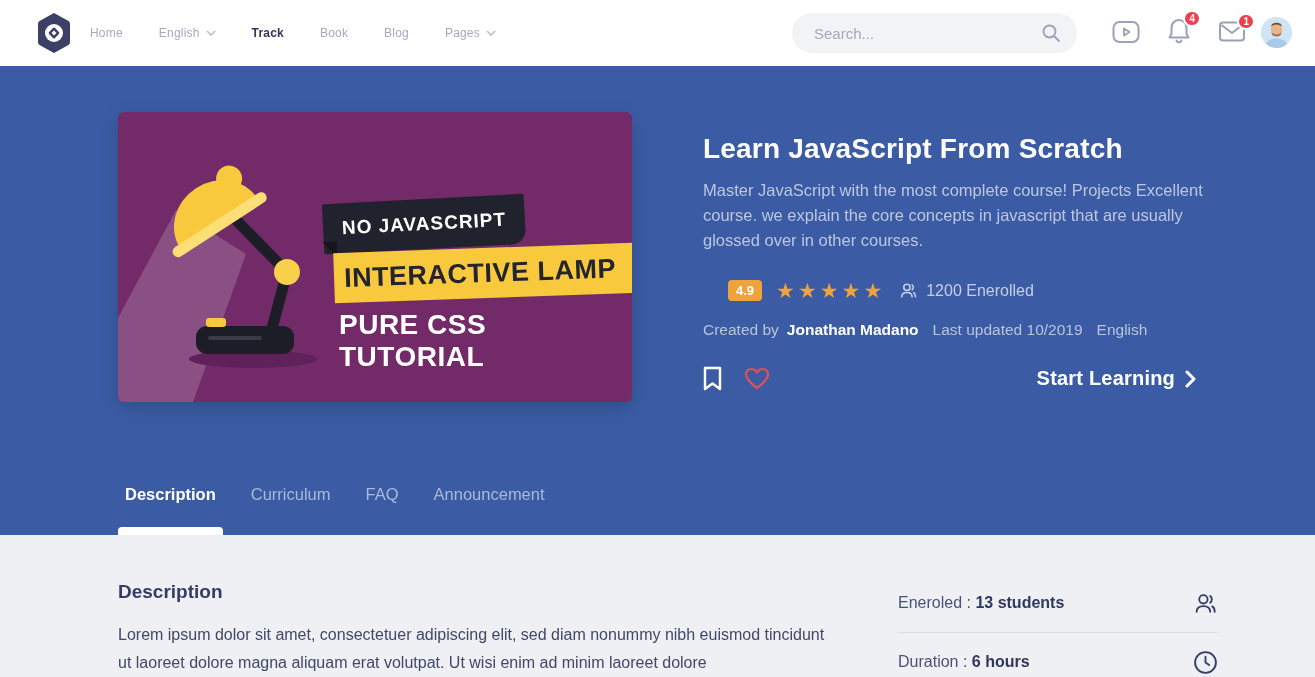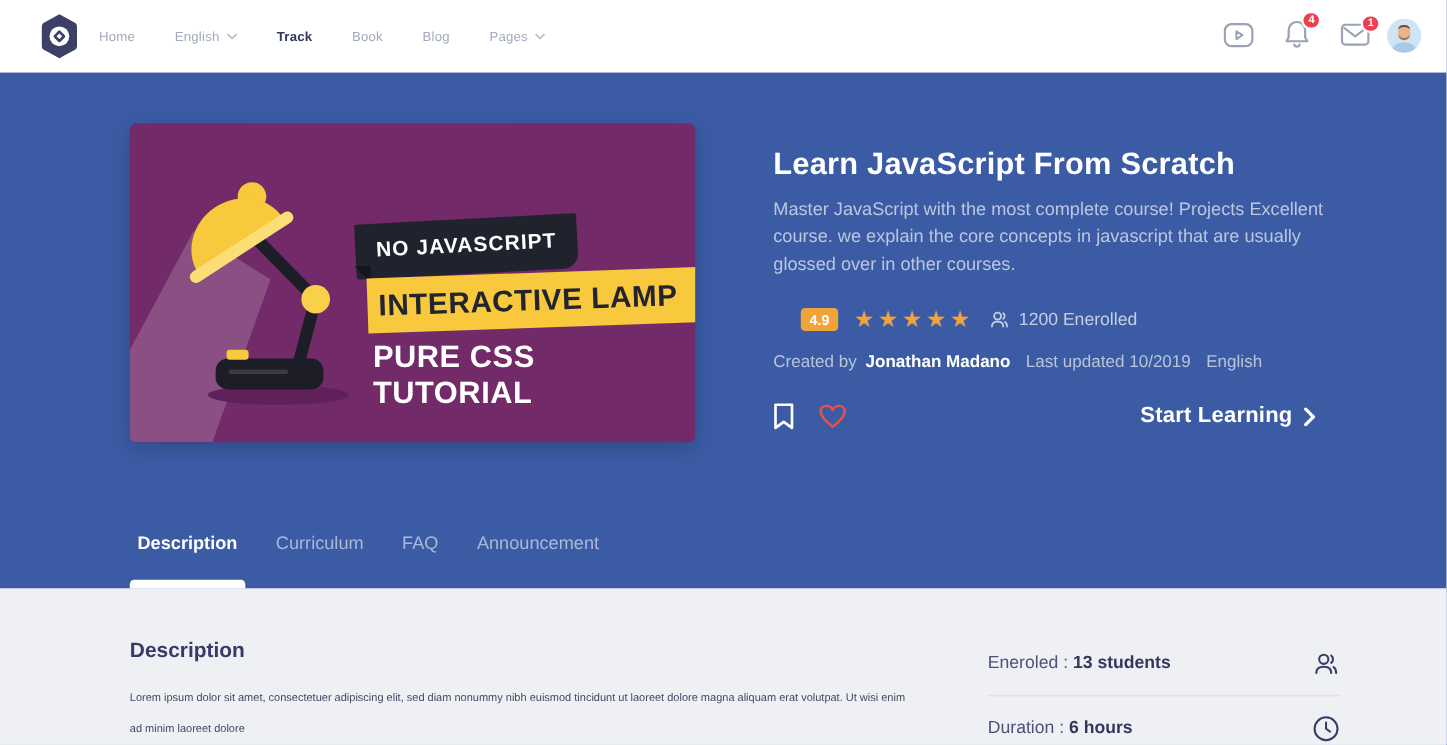--- a/index.html
+++ b/index.html
@@ -67,21 +67,21 @@
   .tab { position:relative; padding:0 7px; font-size:16.5px; color:#aab8d8; cursor:pointer; height:52px; }
   .tab .tab-label { display:block; padding-top:2px; }
   .tab.active { color:#ffffff; font-weight:700; }
   .tab.active::after { content:""; position:absolute; left:0; right:0; bottom:0; height:8px;
     background:#ffffff; border-radius:4px 4px 0 0; }
 
   
   .main { position:relative; width:1315px; height:142px; background:#eef0f3; }
   .section-heading { position:absolute; left:118px; top:46px; font-size:19px; font-weight:700; color:#363c66; }
   .section-paragraph { position:absolute; left:118px; top:86px; width:718px;
-    font-size:10px; line-height:27.5px; color:#414868; }
+    font-size:16px; line-height:27.5px; color:#414868; }
   .info-col { position:absolute; left:898px; top:48px; width:320px; }
   .info-row { display:flex; align-items:center; justify-content:space-between; height:40px; }
   .info-text { font-size:16px; color:#4b5178; }
   .info-text b { color:#30365e; }
   .info-divider { height:1px; background:#dcdee4; margin:9px 0; border:none; }
 
   svg { display:block; }
 </style>
 </head>
 <body>
@@ -116,20 +116,27 @@
       <span>Blog</span>
     </li>
     <li class="nav-item">
       <span>Pages</span>
       <svg class="chev" viewBox="0 0 10 6">
           <polyline points="1,1 5,5 9,1" fill="none" stroke="#b7bdcc" stroke-width="1.6"></polyline>
         </svg>
     </li>
   </ul>
 
+  <div class="search-wrap">
+    <input type="text" placeholder="Search..." style="">
+    <svg class="search-icon" width="20" height="20" viewBox="0 0 20 20">
+      <circle cx="8.5" cy="8.5" r="6" fill="none" stroke="#9aa2b6" stroke-width="1.8"></circle>
+      <line x1="13" y1="13" x2="18" y2="18" stroke="#9aa2b6" stroke-width="1.8" stroke-linecap="round"></line>
+    </svg>
+  </div>
 
   <div class="nav-ico ico-video">
     <svg width="28" height="24" viewBox="0 0 28 24">
       <rect x="1.5" y="2" width="25" height="20" rx="6" fill="none" stroke="#9aa2b6" stroke-width="2"></rect>
       <path d="M12 8.5 L17.5 12 L12 15.5 Z" fill="none" stroke="#9aa2b6" stroke-width="1.8" stroke-linejoin="round"></path>
     </svg>
   </div>
 
   <div class="nav-ico ico-bell">
     <svg width="26" height="28" viewBox="0 0 26 28">

